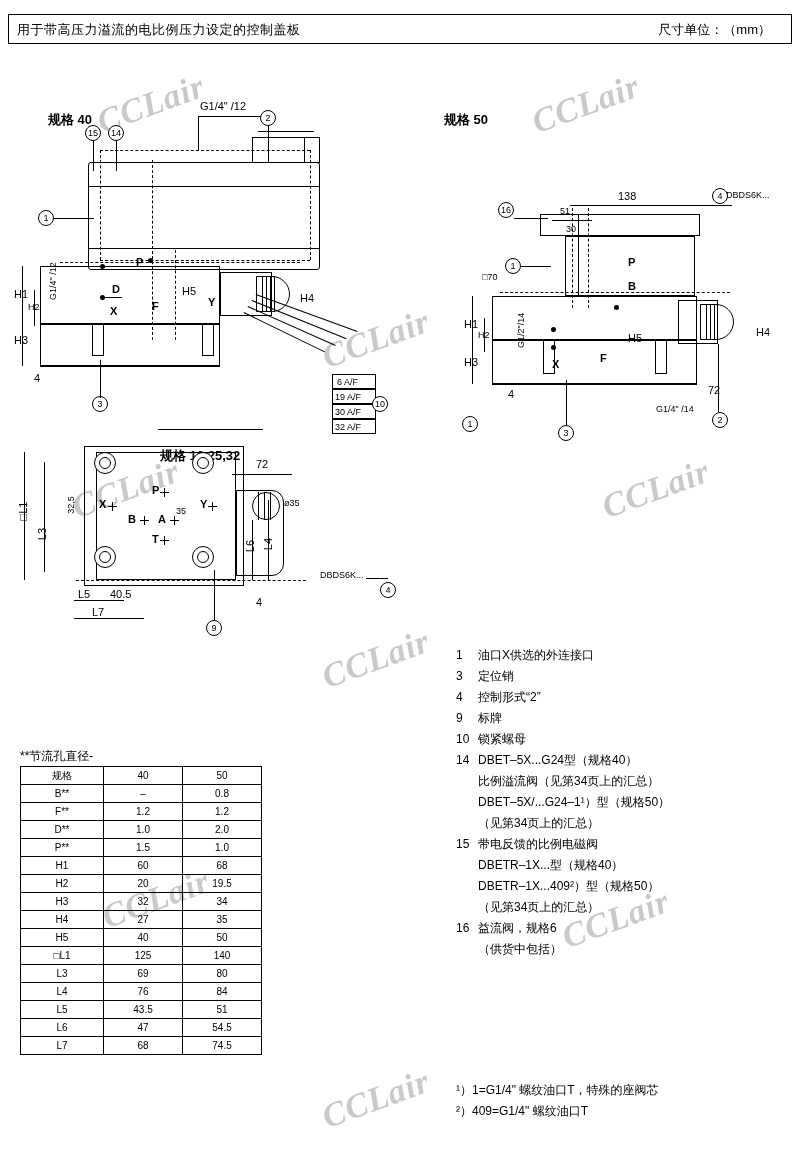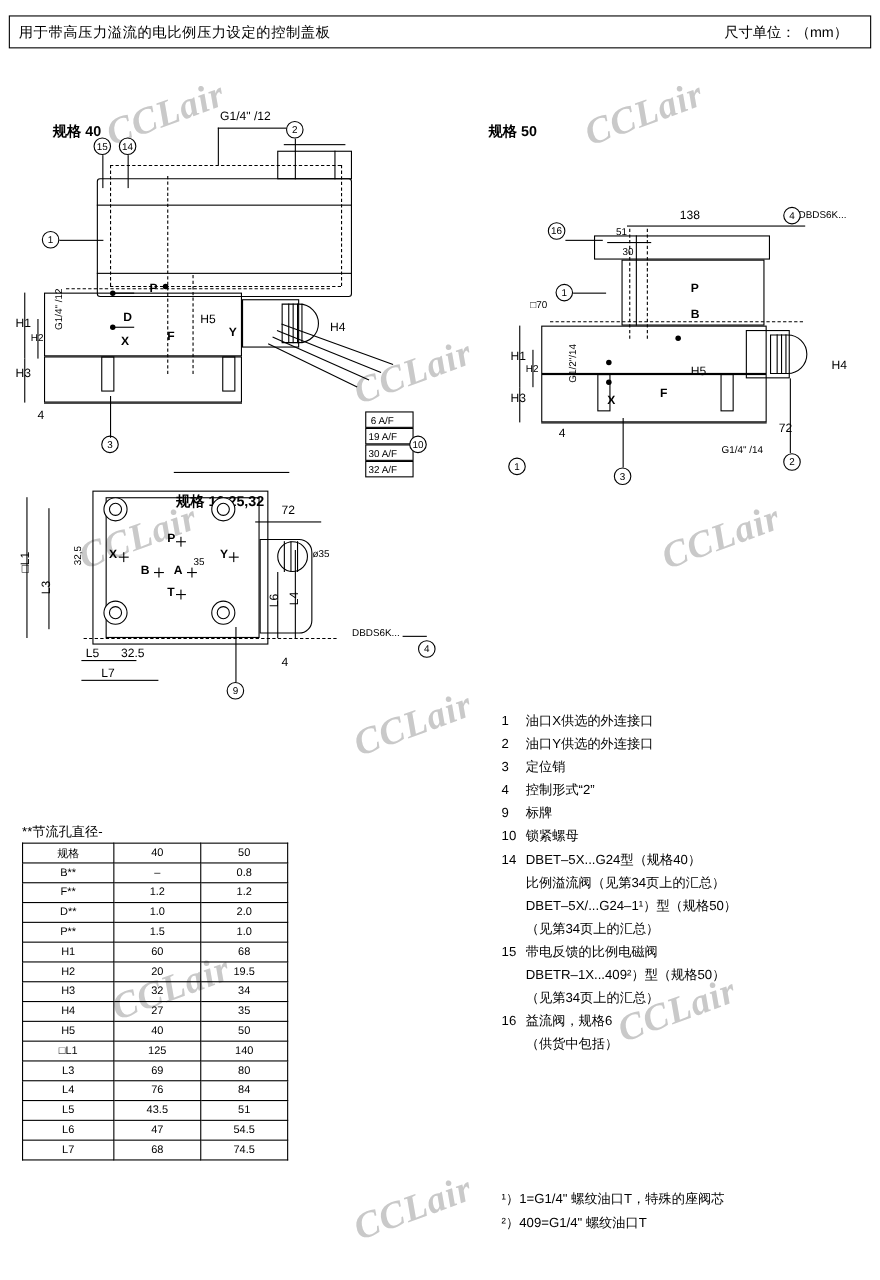--- a/index.html
+++ b/index.html
@@ -303,21 +303,21 @@
   <div class="t" style="left:36px;top:528px;transform:rotate(-90deg);">L3</div>
   <div class="t9" style="left:62px;top:500px;transform:rotate(-90deg);">32,5</div>
   <div class="t" style="left:262px;top:538px;transform:rotate(-90deg);">L4</div>
   <div class="t" style="left:244px;top:540px;transform:rotate(-90deg);">L6</div>
   <div class="ln vl" style="left:24px;top:452px;height:128px;"></div>
   <div class="ln vl" style="left:44px;top:462px;height:110px;"></div>
   <div class="ln vl" style="left:252px;top:520px;height:60px;"></div>
   <div class="ln vl" style="left:268px;top:500px;height:80px;"></div>
 
   <div class="t" style="left:78px;top:588px;">L5</div>
-  <div class="t" style="left:110px;top:588px;">32.5</div>
+  <div class="t" style="left:110px;top:588px;">40.5</div>
   <div class="t" style="left:92px;top:606px;">L7</div>
   <div class="t" style="left:256px;top:596px;">4</div>
   <div class="ln hl" style="left:74px;top:600px;width:50px;"></div>
   <div class="ln hl" style="left:74px;top:618px;width:70px;"></div>
 
   <div class="t9" style="left:320px;top:570px;">DBDS6K...</div>
   <div class="cc" style="left:380px;top:582px;">4</div>
   <div class="cc" style="left:206px;top:620px;">9</div>
   <div class="ln vl" style="left:214px;top:570px;height:50px;"></div>
   <div class="ln hl" style="left:366px;top:578px;width:22px;"></div>
@@ -403,30 +403,30 @@
         <tr>
           <td class="c0">L7</td>
           <td class="c1">68</td>
           <td class="c2">74.5</td>
         </tr>
       </tbody>
   </table>
 
   <div class="legend" id="legend-list">
       <div class="lg"><span class="num">1</span><span>油口X供选的外连接口</span></div>
-      <div class="lg"><span class="num">2</span><span>油口Y供选的外连接口</span></div>
       <div class="lg"><span class="num">3</span><span>定位销</span></div>
       <div class="lg"><span class="num">4</span><span>控制形式“2”</span></div>
       <div class="lg"><span class="num">9</span><span>标牌</span></div>
       <div class="lg"><span class="num">10</span><span>锁紧螺母</span></div>
       <div class="lg"><span class="num">14</span><span>DBET–5X...G24型（规格40）</span></div>
       <div class="lg ind"><span>比例溢流阀（见第34页上的汇总）</span></div>
       <div class="lg ind"><span>DBET–5X/...G24–1¹）型（规格50）</span></div>
       <div class="lg ind"><span>（见第34页上的汇总）</span></div>
       <div class="lg"><span class="num">15</span><span>带电反馈的比例电磁阀</span></div>
+      <div class="lg ind"><span>DBETR–1X...型（规格40）</span></div>
       <div class="lg ind"><span>DBETR–1X...409²）型（规格50）</span></div>
       <div class="lg ind"><span>（见第34页上的汇总）</span></div>
       <div class="lg"><span class="num">16</span><span>益流阀，规格6</span></div>
       <div class="lg ind"><span>（供货中包括）</span></div>
     </div>
   <div class="legend" id="footnote-list" style="top:1080px;">
       <div class="note">¹）1=G1/4" 螺纹油口T，特殊的座阀芯</div>
       <div class="note">²）409=G1/4" 螺纹油口T</div>
     </div>
 

